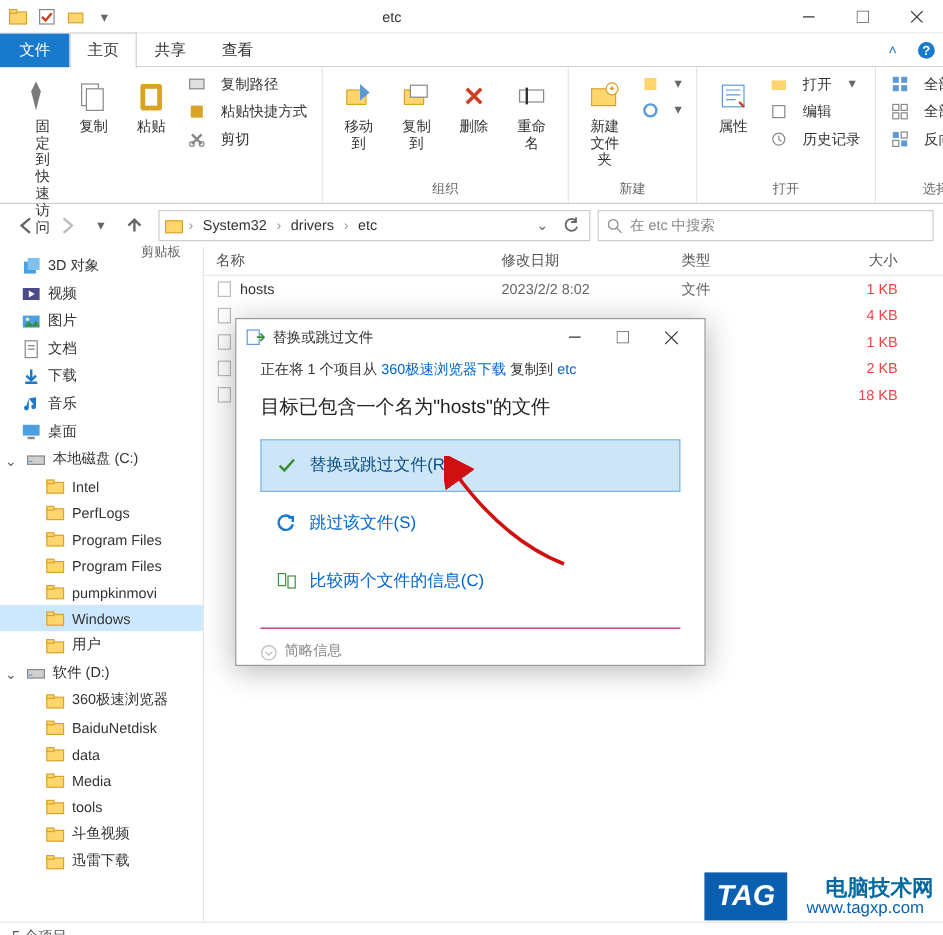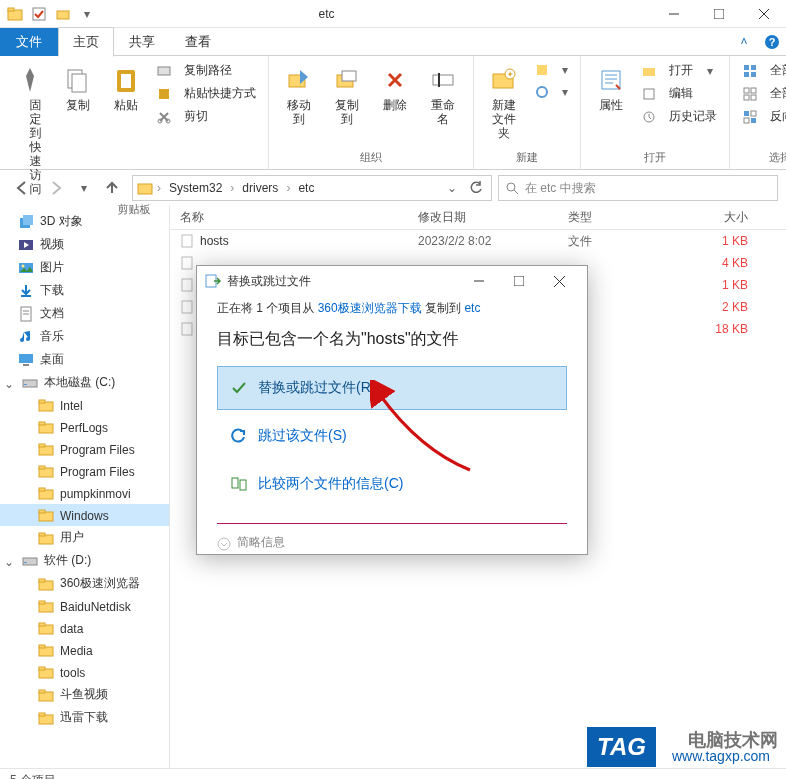--- a/index.html
+++ b/index.html
@@ -20,21 +20,21 @@
 .help-btn { width: 28px; height: 28px; display: flex; align-items: center; justify-content: center; color: #1979ca; }
 
 .ribbon { height: 114px; background: #fff; border-bottom: 1px solid #d0d0d0; display: flex; }
 .ribbon-group { border-right: 1px solid #e5e5e5; padding: 4px 8px 2px; display: flex; flex-direction: column; }
 .ribbon-group-content { flex: 1; display: flex; align-items: flex-start; gap: 4px; }
 .ribbon-group-label { text-align: center; color: #666; font-size: 11px; padding: 2px 0; }
 .big-btn { display: flex; flex-direction: column; align-items: center; justify-content: flex-start; padding: 4px 6px; min-width: 44px; color: #333; }
 .big-btn .icon-box { width: 32px; height: 32px; display: flex; align-items: center; justify-content: center; margin-bottom: 2px; }
 .big-btn .label { text-align: center; font-size: 12px; line-height: 14px; }
 .small-btn-col { display: flex; flex-direction: column; gap: 2px; }
-.small-btn { display: flex; align-items: center; padding: 2px 4px; gap: 12px; color: #333; white-space: nowrap; }
+.small-btn { display: flex; align-items: flex-start; padding: 2px 4px; gap: 12px; color: #333; white-space: nowrap; }
 .small-btn .icon-box { width: 16px; height: 16px; display: flex; align-items: center; justify-content: center; }
 
 .nav-bar { height: 36px; display: flex; align-items: center; padding: 4px 8px; gap: 6px; }
 .nav-arrow { width: 28px; height: 28px; display: flex; align-items: center; justify-content: center; color: #666; }
 .address-bar { flex: 1; height: 26px; border: 1px solid #ccc; display: flex; align-items: center; padding: 0 4px; gap: 2px; }
 .breadcrumb-part { padding: 2px 4px; color: #333; }
 .breadcrumb-sep { color: #999; padding: 0 2px; }
 .search-box { width: 280px; height: 26px; border: 1px solid #ccc; display: flex; align-items: center; padding: 0 6px; gap: 6px; color: #888; }
 
 .content { display: flex; height: 562px; }
@@ -78,21 +78,21 @@
 .dlg-option.highlight .opt-text { color: #0b4f87; }
 .dlg-footer { border-top: 1px solid #be185d; margin-top: 17px; padding: 10px 0 0; display: flex; align-items: flex-end; gap: 6px; color: #888; }
 
 
 .arrow-ann { position: absolute; left: 370px; top: 380px; pointer-events: none; }
 
 
 .watermark { position: absolute; right: 8px; bottom: 12px; display: flex; align-items: center; gap: 16px; }
 .watermark .tag { background: #0a5fb0; color: #fff; font-weight: bold; padding: 6px 10px; font-size: 24px; font-style: italic; }
 .watermark .wm-text { display: flex; flex-direction: column; line-height: 1; }
-.watermark .wm-cn { color: #737373; font-size: 18px; font-weight: bold; margin-left: 16px; }
+.watermark .wm-cn { color: #0369a1; font-size: 18px; font-weight: bold; margin-left: 16px; }
 .watermark .wm-url { color: #0a5fb0; font-size: 14px; }
 
 svg { display: block; }
 </style>
 </head>
 <body>
 
 <div class="title-bar">
   <div class="qat">
     <span class="qat-icon">
@@ -449,35 +449,35 @@
             <rect x="1" y="3" width="14" height="10" fill="#4aa0e0"></rect>
             <circle cx="5" cy="6" r="1.5" fill="#ffea80"></circle>
             <path d="M2 12 L6 8 L9 11 L12 7 L15 12 Z" fill="#3a8f3a"></path>
           </svg>
         </span>
         <span>图片</span>
       </div>
       <div class="tree-item">
         <span class="tree-icon">
           <svg width="16" height="16">
-            <path d="M8 2 L8 10 M4 7 L8 11 L12 7" stroke="#1979ca" stroke-width="2" fill="none"></path>
-            <line x1="3" y1="13" x2="13" y2="13" stroke="#1979ca" stroke-width="2"></line>
-          </svg>
-        </span>
-        <span>下载</span>
-      </div>
-      <div class="tree-item">
-        <span class="tree-icon">
-          <svg width="16" height="16">
             <rect x="3" y="1" width="10" height="14" fill="#fff" stroke="#888"></rect>
             <line x1="5" y1="5" x2="11" y2="5" stroke="#888"></line>
             <line x1="5" y1="8" x2="11" y2="8" stroke="#888"></line>
           </svg>
         </span>
         <span>文档</span>
+      </div>
+      <div class="tree-item">
+        <span class="tree-icon">
+          <svg width="16" height="16">
+            <path d="M8 2 L8 10 M4 7 L8 11 L12 7" stroke="#1979ca" stroke-width="2" fill="none"></path>
+            <line x1="3" y1="13" x2="13" y2="13" stroke="#1979ca" stroke-width="2"></line>
+          </svg>
+        </span>
+        <span>下载</span>
       </div>
       <div class="tree-item">
         <span class="tree-icon">
           <svg width="16" height="16">
             <path d="M6 3 L6 11 A2 2 0 1 1 4 9" fill="#1979ca"></path>
             <path d="M6 3 L12 2 L12 10 A2 2 0 1 1 10 8" fill="#1979ca"></path>
           </svg>
         </span>
         <span>音乐</span>
       </div>

